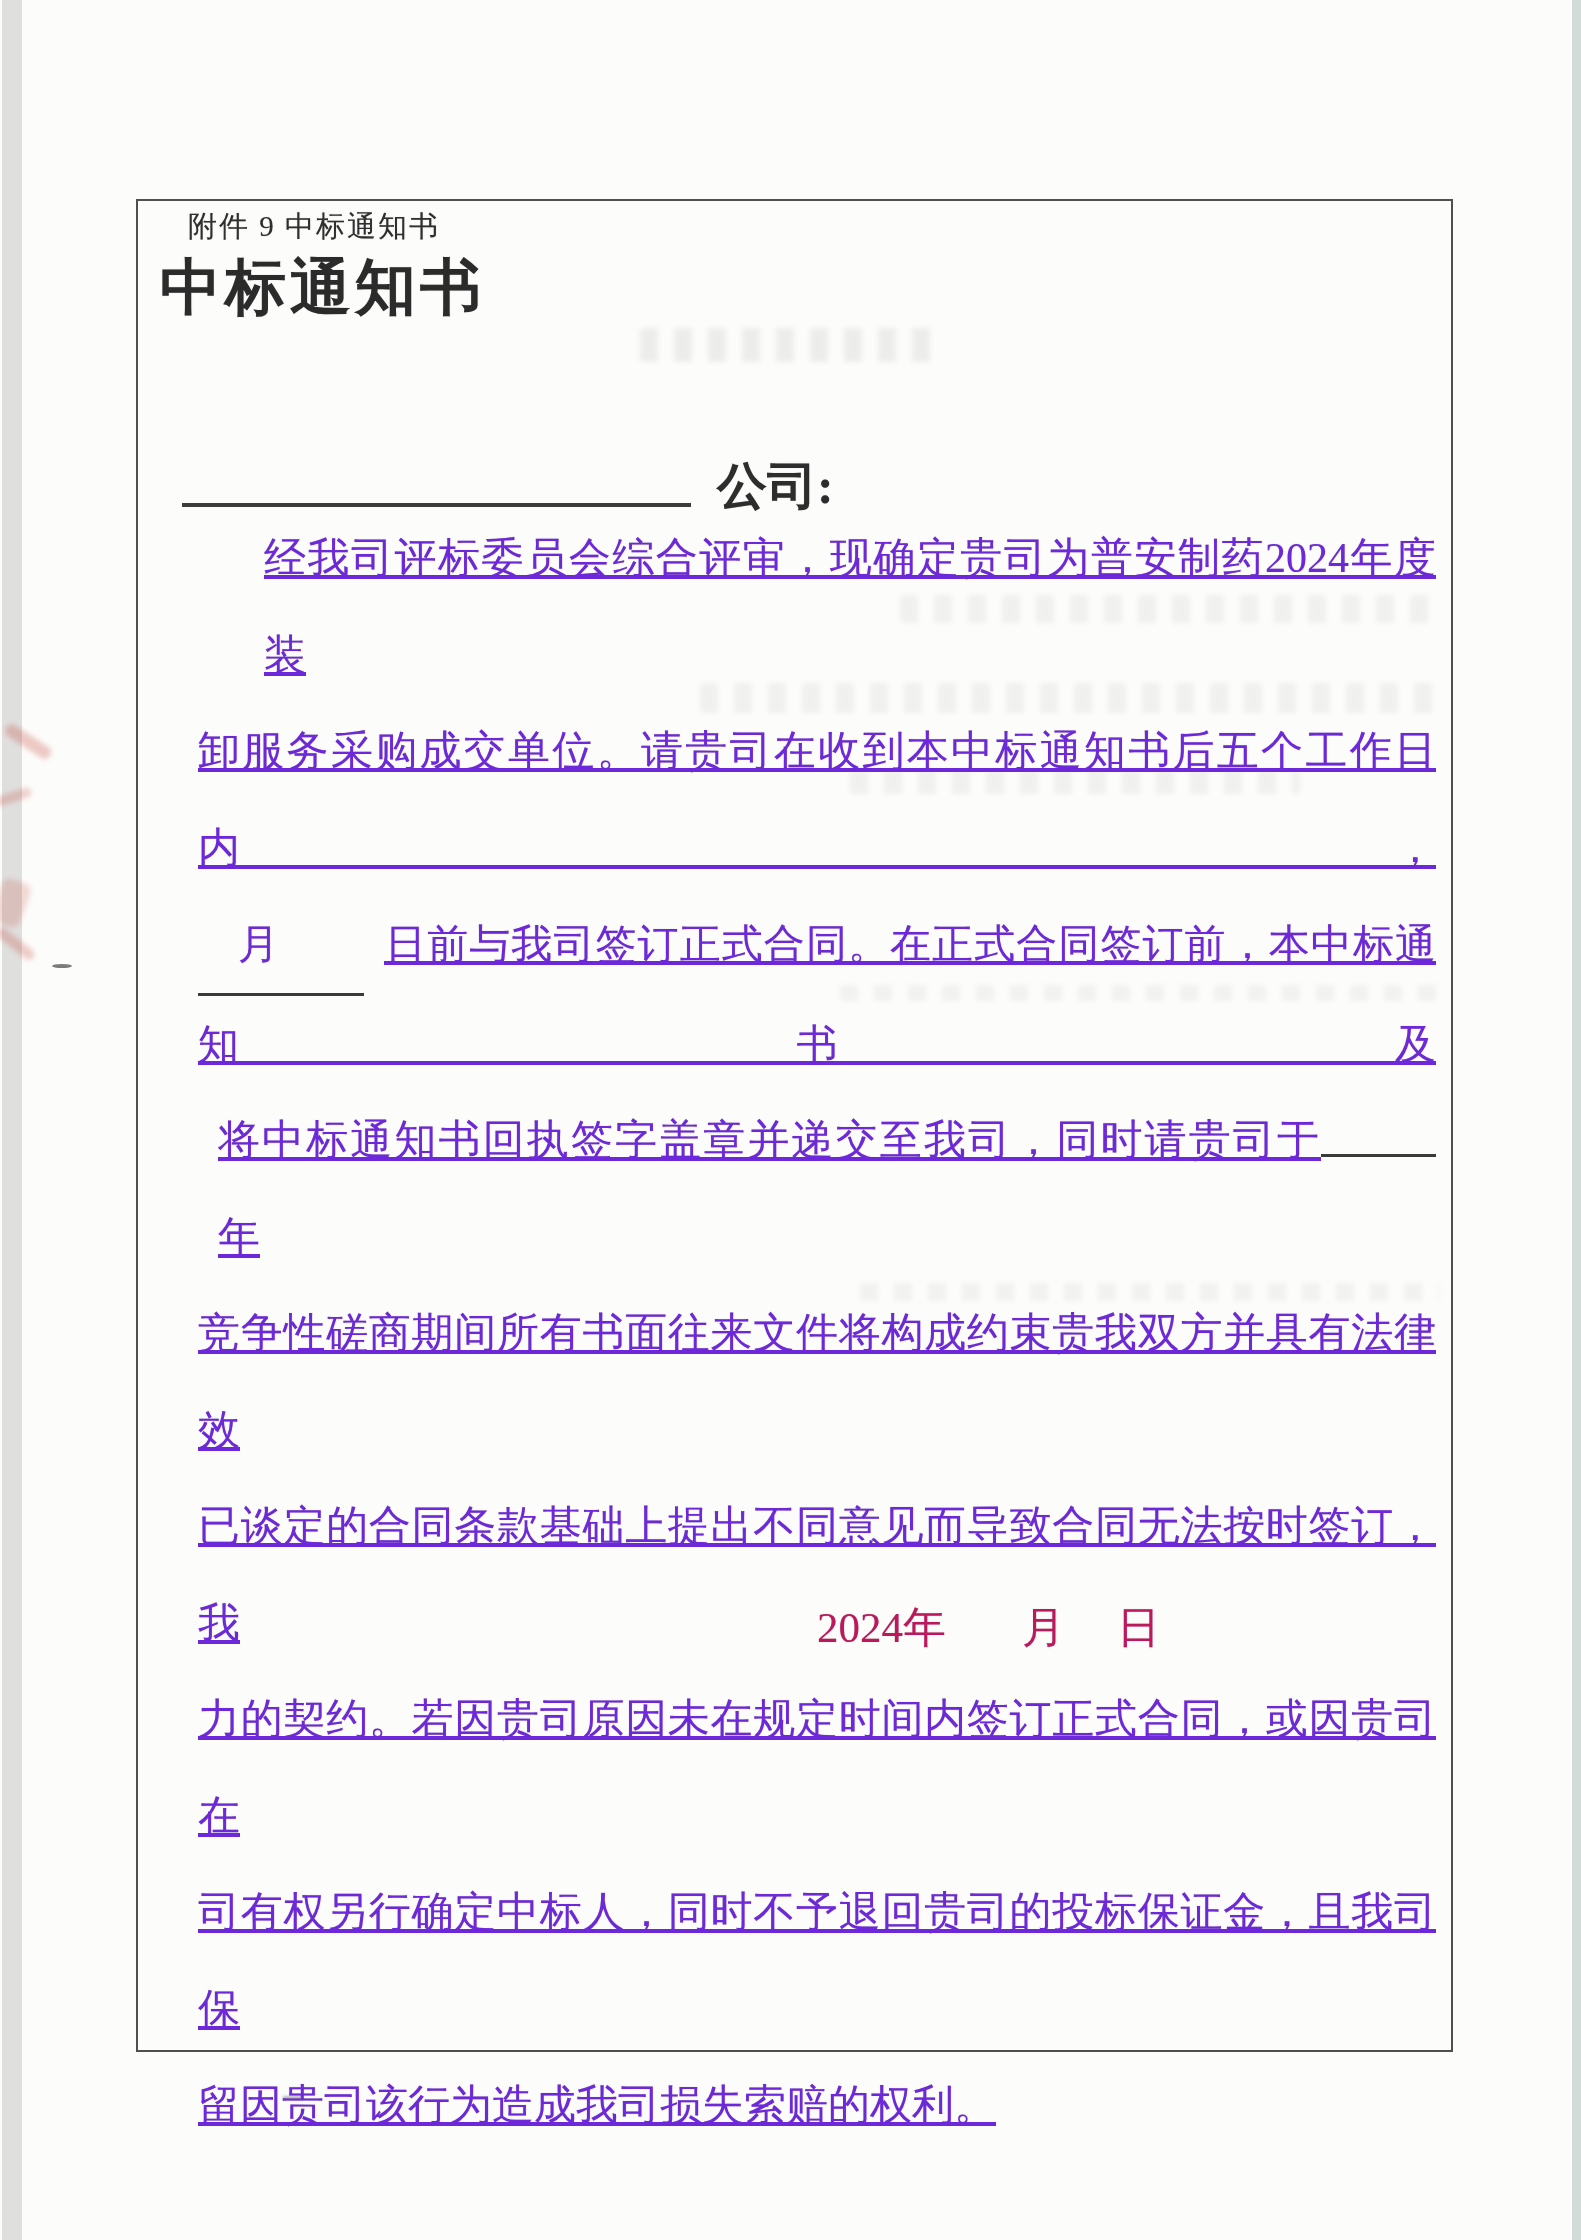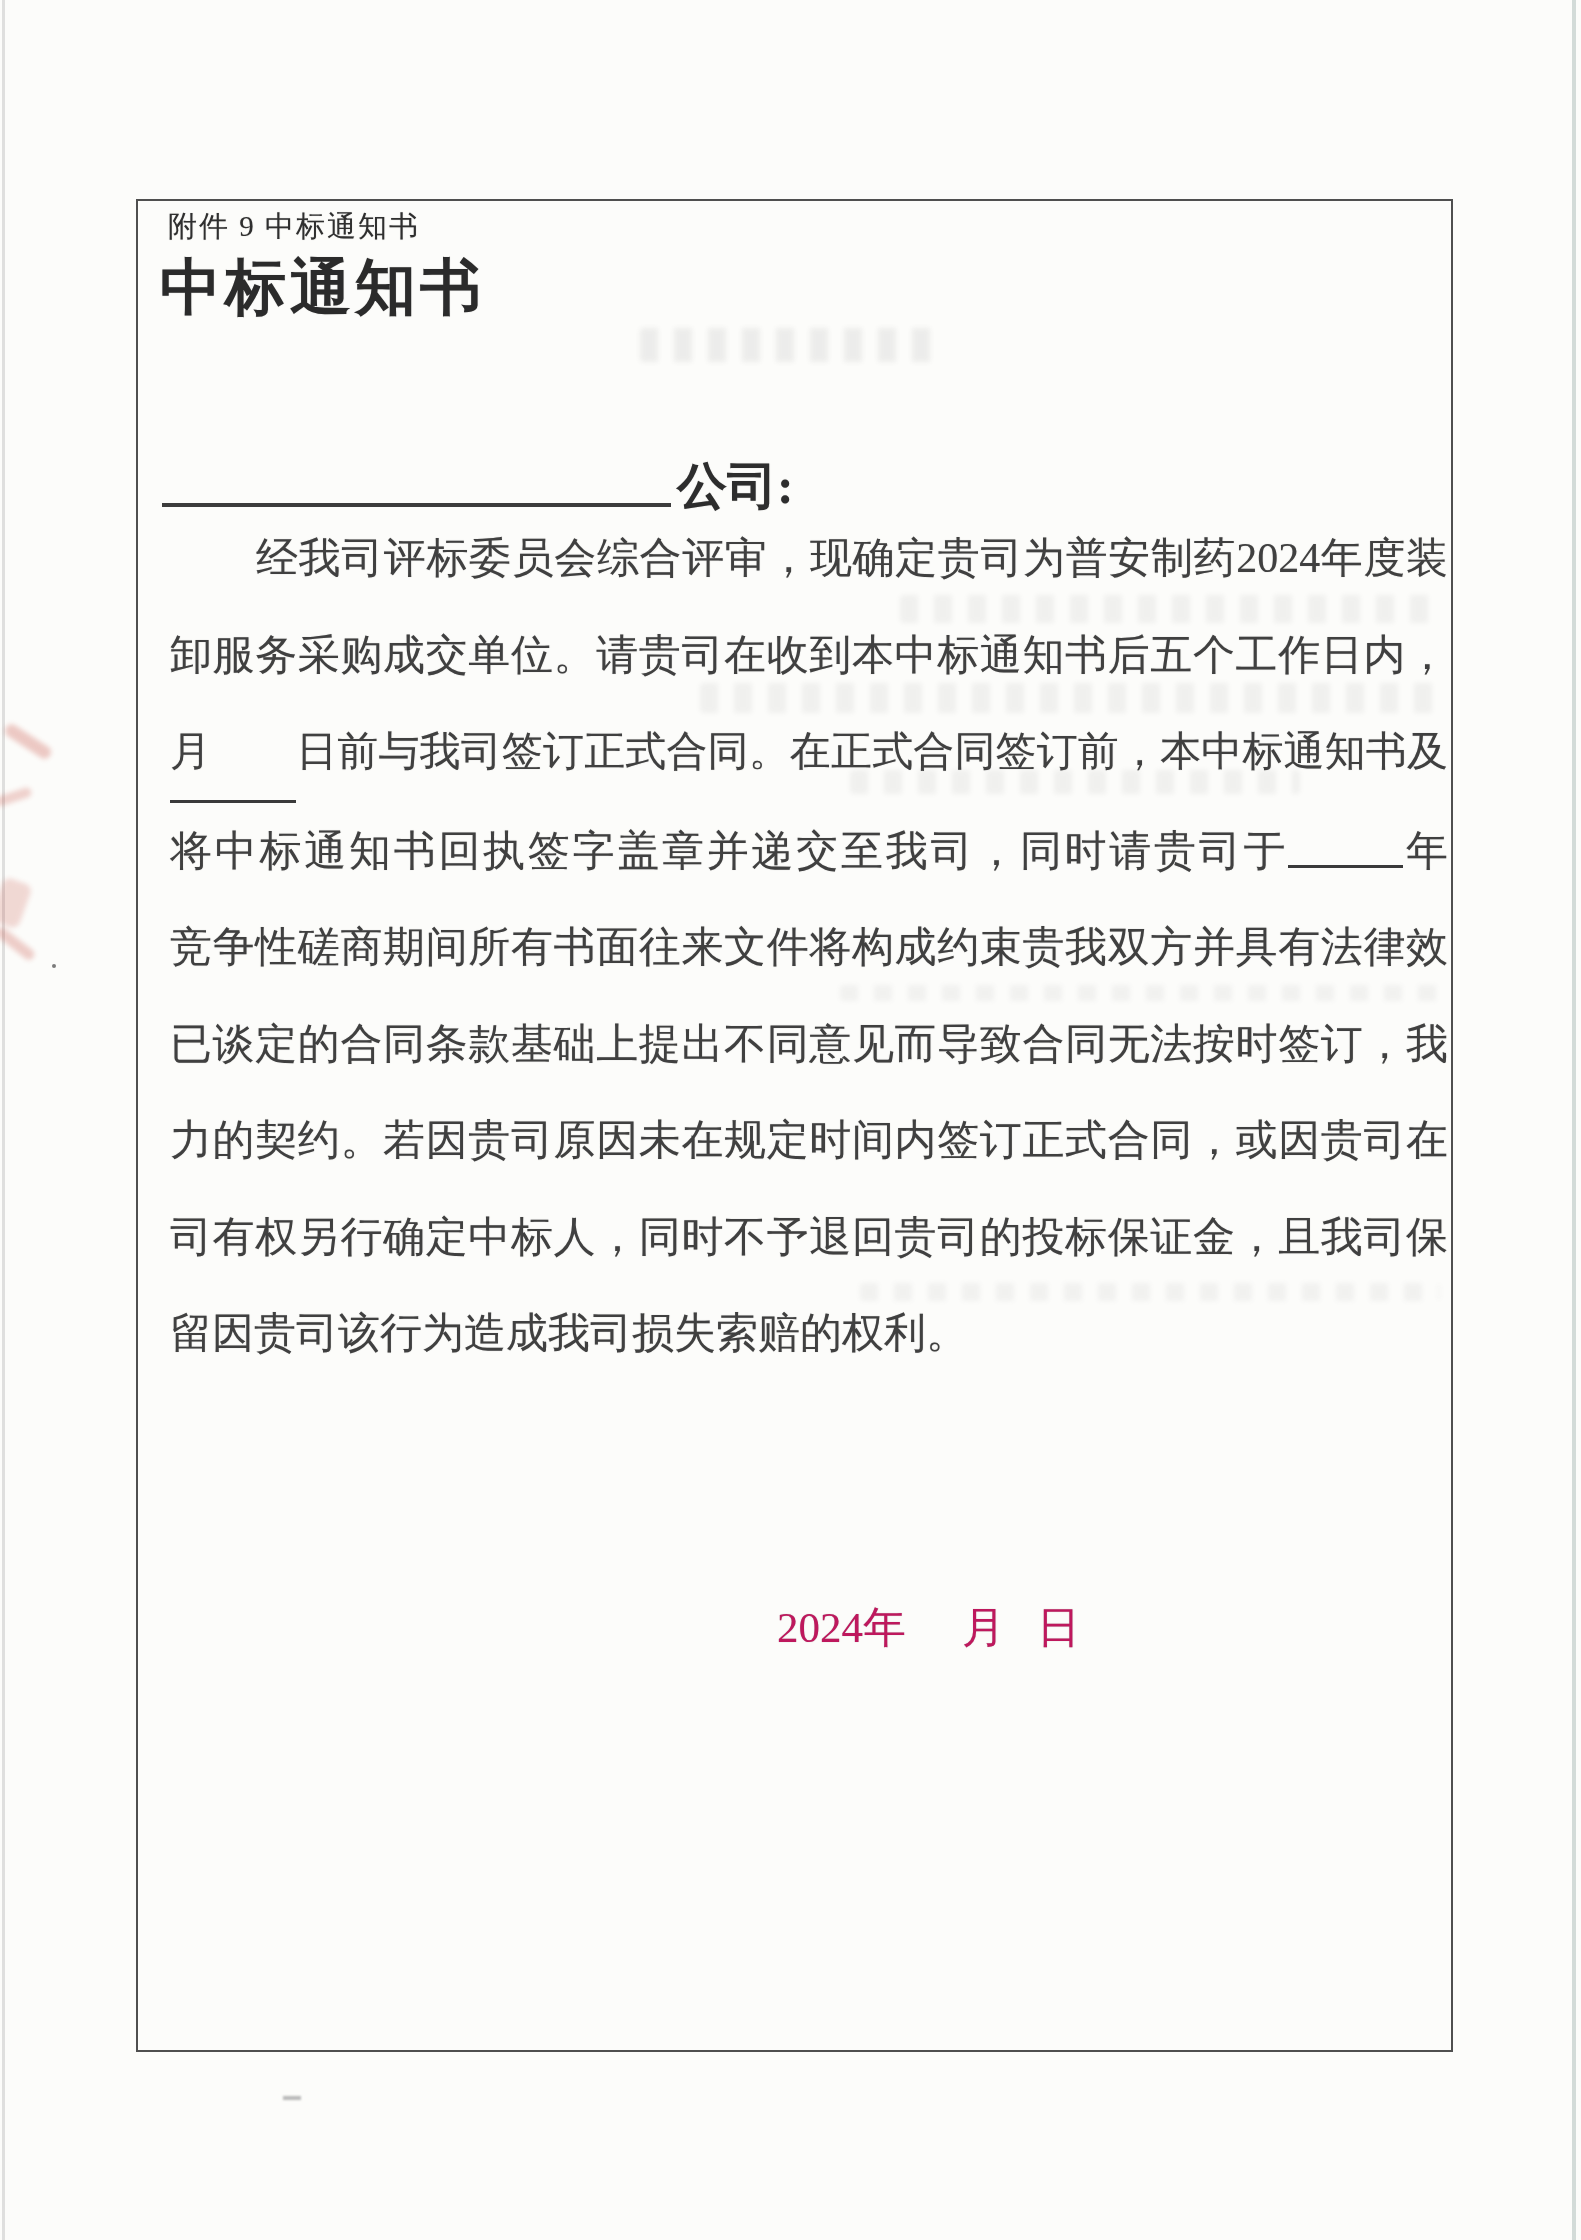--- a/index.html
+++ b/index.html
@@ -3,21 +3,21 @@
 <meta charset="utf-8">
 <style>
   * { margin:0; padding:0; box-sizing:border-box; }
   html,body { background:#e9e9e9; }
   .page {
     position:relative; width:1581px; height:2240px;
     background:#fcfcfa; overflow:hidden;
     font-family:"Liberation Serif","DejaVu Serif",serif;
     color:#313131;
   }
-  .page * { text-shadow:0 0 1px rgba(60,60,60,.35); }
+  .page * { text-shadow:0 0 1px rgba(60,60,60,.35);padding-left:20px; }
 
   
   .scan-edge { position:absolute; top:0; bottom:0; }
   .scan-edge-left  { left:2px;  width:3px; background:rgba(170,170,170,.35); }
   .scan-edge-right { left:1572px; width:4px; background:rgba(176,192,188,.55); }
 
   
   .red-mark { position:absolute; background:#c0392b; filter:blur(2.5px); }
   .rm1 { left:2px;  top:735px; width:52px; height:13px; opacity:.26; transform:rotate(33deg); border-radius:6px; }
   .rm2 { left:-6px; top:792px; width:38px; height:10px; opacity:.22; transform:rotate(-18deg); border-radius:5px; }
@@ -52,22 +52,22 @@
     text-align:left; font-size:61px; font-weight:700; letter-spacing:4px; color:#2b2b2b;
   }
   .recipient { position:absolute; left:24px; top:252px; height:60px; white-space:nowrap; }
   .recipient-blank {
     display:inline-block; width:509px; height:50px;
     border-bottom:4px solid #3c3c3c; position:relative; top:4px;
   }
   .recipient-label { font-size:50px; font-weight:600; margin-left:6px; color:#2d2d2d; }
 
   .body-block {
-    position:absolute; left:32px; top:309px; width:1278px;
-    font-size:42px; line-height:96.5px; color:#404040;
+    position:absolute; left:20px; top:309px; width:1278px;
+    font-size:42px; line-height:96.5px; color:#6d28d9;text-decoration:underline;
   }
   .line { white-space:nowrap; }
   .just { text-align:justify; text-align-last:justify; white-space:normal; }
   .indent { padding-left:86px; }
   .line4 { font-size:41px; }
   .blank-year {
     display:inline-block; width:115px; height:34px;
     border-bottom:3px solid #3a3a3a; position:relative; top:3px;
   }
   .ul-group { border-bottom:3px solid #3a3a3a; display:inline-block; }

